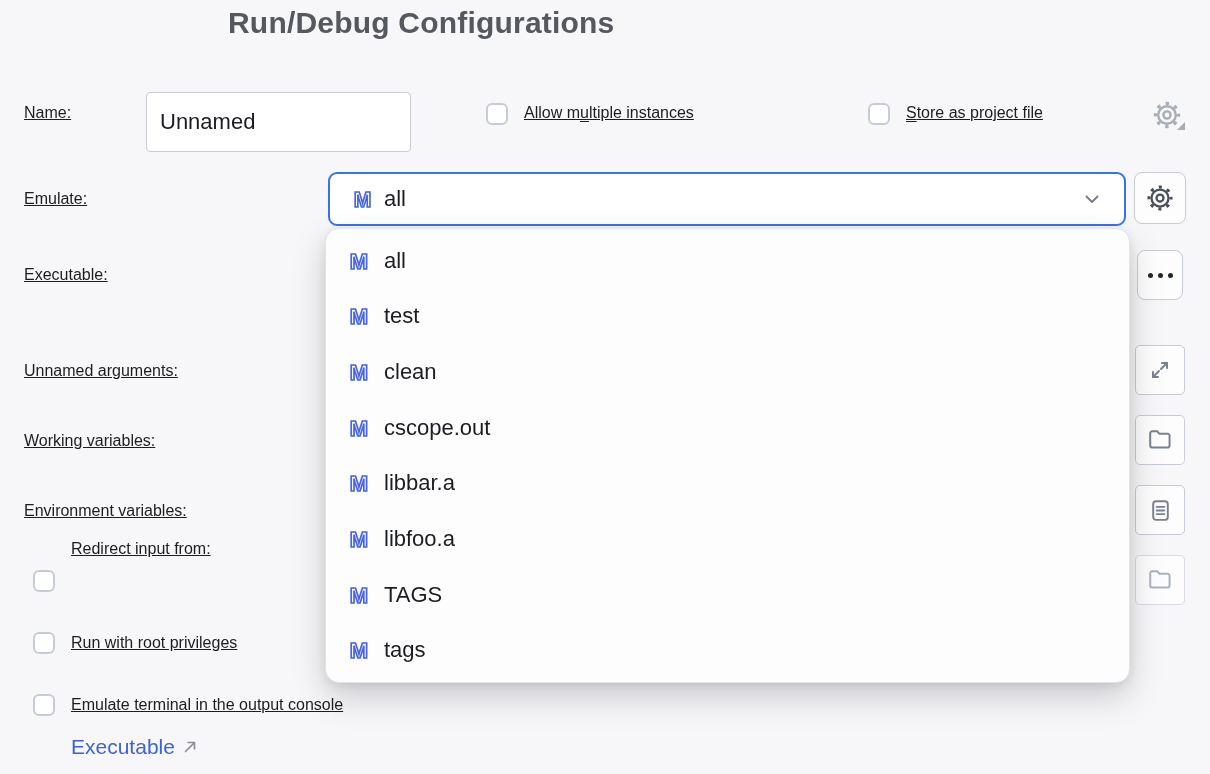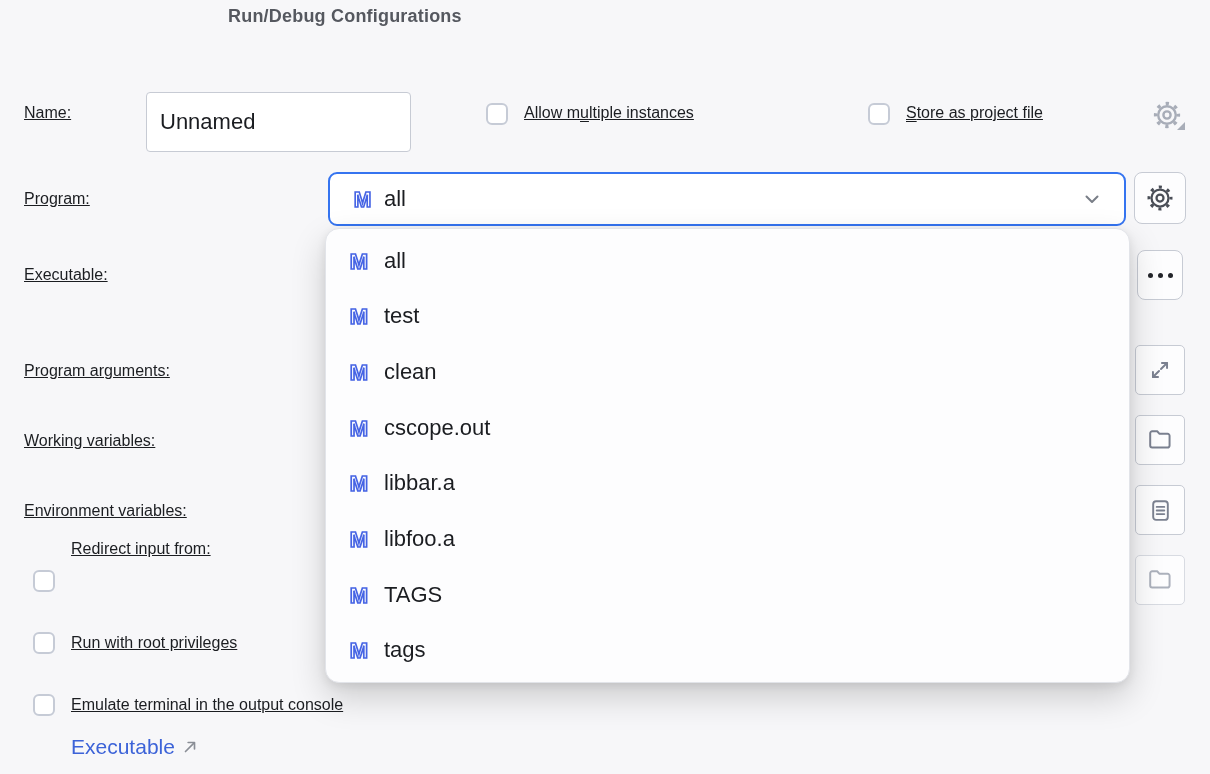--- a/index.html
+++ b/index.html
@@ -6,21 +6,21 @@
   body{
     width:1210px;height:774px;position:relative;overflow:hidden;
     background:#F7F7F9;
     font-family:"Liberation Sans","DejaVu Sans",sans-serif;
     color:#1B1D21;
     -webkit-font-smoothing:antialiased;
   }
   .lbl{position:absolute;font-size:16px;line-height:26px;white-space:nowrap;text-decoration:underline;}
   .title{
     position:absolute;left:228px;top:6px;
-    font-size:18px;font-weight:700;color:#55585F;letter-spacing:.2px;
+    font-size:30px;font-weight:700;color:#55585F;letter-spacing:.2px;
   }
   .text-input{
     position:absolute;left:146px;top:92px;width:265px;height:60px;
     box-sizing:border-box;border:1px solid #C7CBD4;border-radius:4px;
     background:#FFFFFF;padding:0 13px;font-size:22px;color:#1B1D21;
     font-family:"Liberation Sans","DejaVu Sans",sans-serif;outline:none;
   }
   .cb{
     position:absolute;width:22px;height:22px;box-sizing:border-box;
     border:2px solid #C6CBD6;border-radius:6px;background:#FFFFFF;
@@ -79,21 +79,21 @@
 
 <div class="gear-small">
   <svg width="32" height="32" viewBox="0 0 24 24">
     <circle cx="12" cy="12" r="8.6" fill="none" stroke="#A8ADB8" stroke-width="2.5" stroke-dasharray="2.5 4.25" stroke-dashoffset="1.25"></circle>
     <circle cx="12" cy="12" r="6.6" fill="none" stroke="#A8ADB8" stroke-width="1.8"></circle>
     <circle cx="12" cy="12" r="2.7" fill="none" stroke="#A8ADB8" stroke-width="1.8"></circle>
   </svg>
   <span class="tri"></span>
 </div>
 
-<div class="lbl" style="left:24px;top:186px;">Program:</div>
+<div class="lbl" style="left:24px;top:186px;">Emulate:</div>
 <div class="combobox">
   <svg class="micon" style="width:25px;height:25px;" viewBox="0 0 26 26">
     <text x="13" y="21" text-anchor="middle" font-family="Liberation Sans, DejaVu Sans, sans-serif" font-size="22" font-weight="700" fill="none" stroke="#4664E4" stroke-width="1.7">M</text>
   </svg>
   <span class="val">all</span>
   <svg width="24" height="24" viewBox="0 0 24 24">
     <polyline points="6.5,9.5 12,15 17.5,9.5" fill="none" stroke="#797E87" stroke-width="2" stroke-linecap="round" stroke-linejoin="round"></polyline>
   </svg>
 </div>
 <div class="sq-btn" style="left:1134px;top:172px;width:52px;height:52px;">
@@ -106,21 +106,21 @@
 
 <div class="lbl" style="left:24px;top:262px;">Executable:</div>
 <div class="sq-btn" style="left:1137px;top:250px;width:46px;height:50px;">
   <span class="dots">
       <i></i>
       <i></i>
       <i></i>
     </span>
 </div>
 
-<div class="lbl" style="left:24px;top:358px;">Program arguments:</div>
+<div class="lbl" style="left:24px;top:358px;">Unnamed arguments:</div>
 <div class="sq-btn" style="left:1135px;top:345px;width:50px;height:50px;border-radius:5px;">
   <svg width="26" height="26" viewBox="0 0 24 24">
     <g fill="none" stroke="#7B8190" stroke-width="1.8" stroke-linecap="round" stroke-linejoin="round">
       <polyline points="13.8,5.5 18.5,5.5 18.5,10.2"></polyline>
       <line x1="18.5" y1="5.5" x2="12.9" y2="11.1"></line>
       <polyline points="10.2,18.5 5.5,18.5 5.5,13.8"></polyline>
       <line x1="5.5" y1="18.5" x2="11.1" y2="12.9"></line>
     </g>
   </svg>
 </div>

